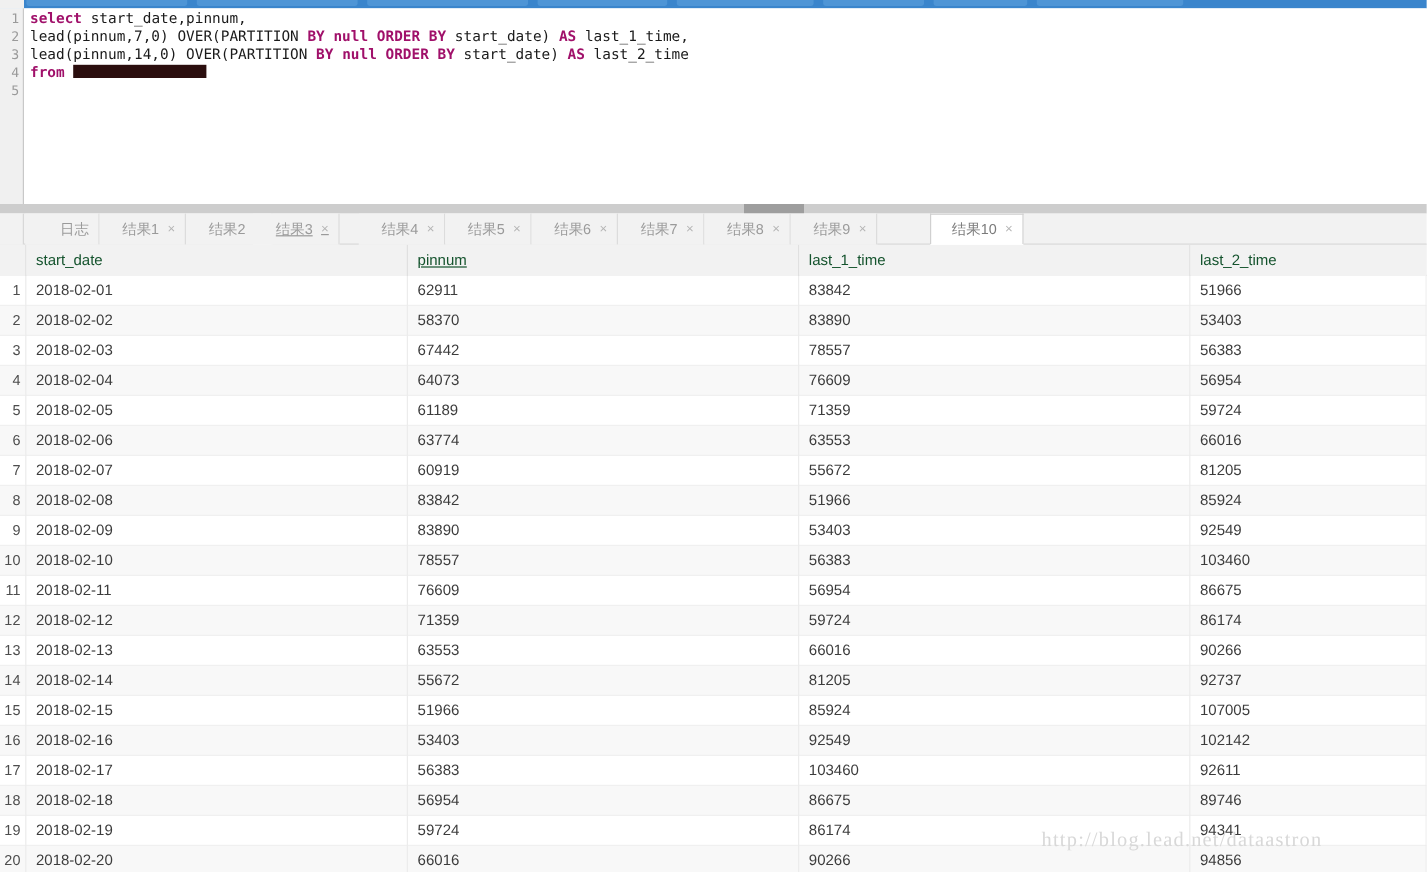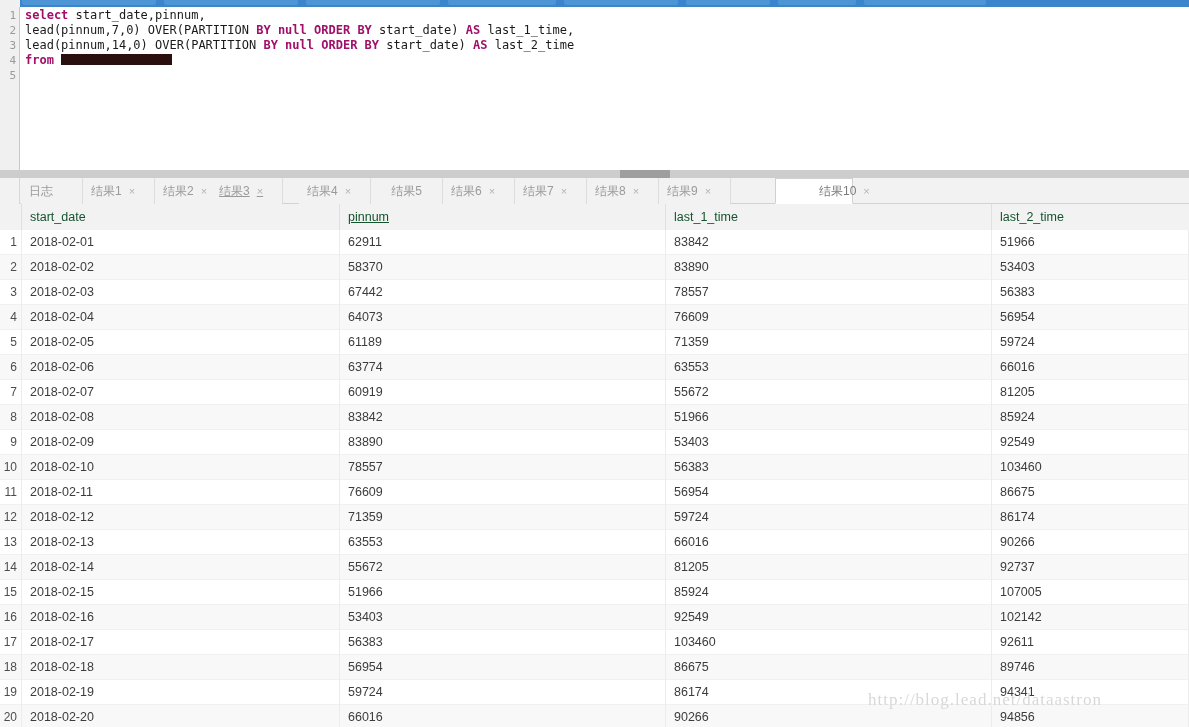--- a/index.html
+++ b/index.html
@@ -124,21 +124,21 @@
     width: 20px; height: 26px;
     background: #f2f2f2;
     border-right: 1px solid #d8d8d8;
   }
   .tab {
     position: absolute;
     top: 0;
     height: 26px;
     display: flex;
     align-items: center;
-    justify-content: flex-start;
+    justify-content: flex-end;
     gap: 7px;
     font-size: 12px;
     color: #9a9a9a;
     border-right: 1px solid #dcdcdc;
     padding: 0 8px;
     background: #f2f2f2;
     white-space: nowrap;
   }
   .tab.active {
     background: #ffffff;
@@ -298,21 +298,21 @@
           <span class="tab-close">×</span>
         </div>
         <div class="tab" style="left: 211px; width: 72px; text-decoration: underline;">
           <span class="tab-label">结果3</span>
           <span class="tab-close">×</span>
         </div>
         <div class="tab" style="left: 299px; width: 72px;">
           <span class="tab-label">结果4</span>
           <span class="tab-close">×</span>
         </div>
-        <div class="tab" style="left: 371px; width: 72px; flex-direction: column;">
+        <div class="tab" style="left: 371px; width: 72px;">
           <span class="tab-label">结果5</span>
           <span class="tab-close">×</span>
         </div>
         <div class="tab" style="left: 443px; width: 72px;">
           <span class="tab-label">结果6</span>
           <span class="tab-close">×</span>
         </div>
         <div class="tab" style="left: 515px; width: 72px;">
           <span class="tab-label">结果7</span>
           <span class="tab-close">×</span>

